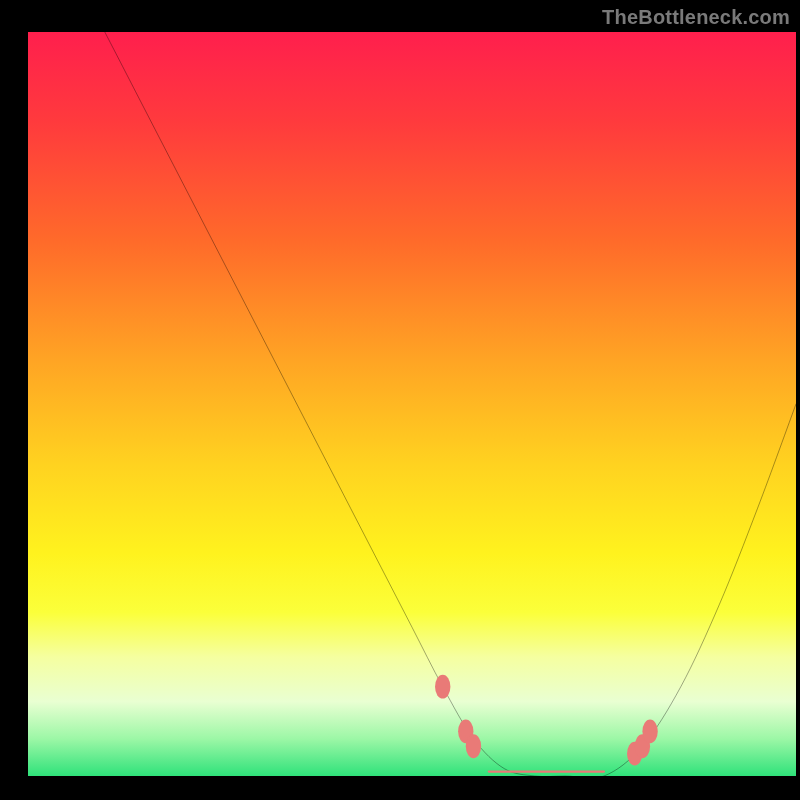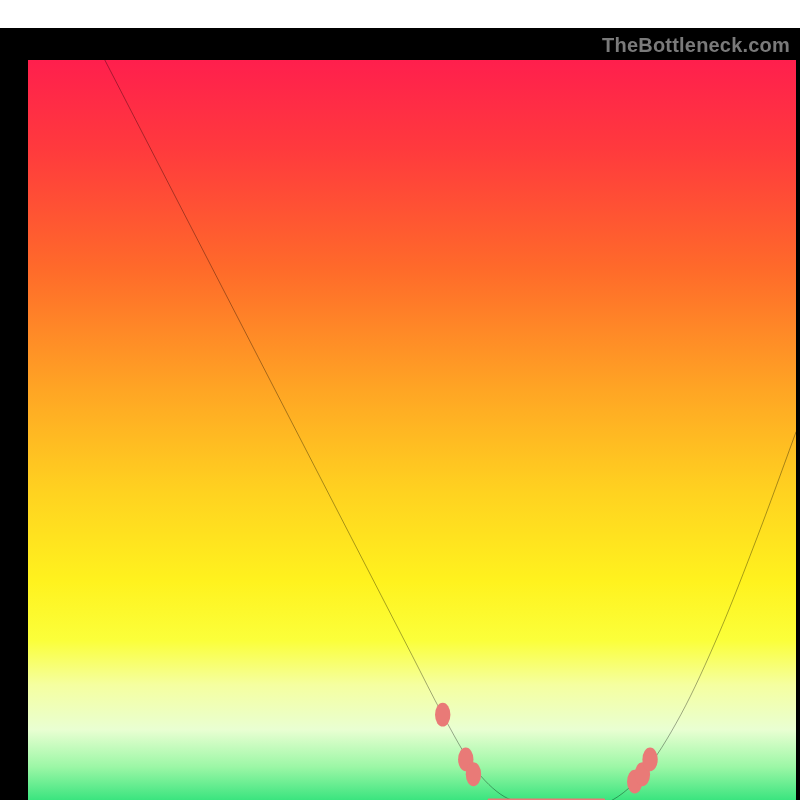--- a/index.html
+++ b/index.html
@@ -8,21 +8,20 @@
     width: 800px;
     height: 800px;
     background: #ffffff;
     font-family: Arial, Helvetica, sans-serif;
   }
   .frame {
     position: relative;
     width: 800px;
     height: 664px;
     box-sizing: border-box;
-    margin-top: 28px;
   }
   .plot-wrap {
     position: absolute;
     left: 0;
     top: 0;
     width: 800px;
     height: 800px;
   }
   .plot-bg {
     position: absolute;

